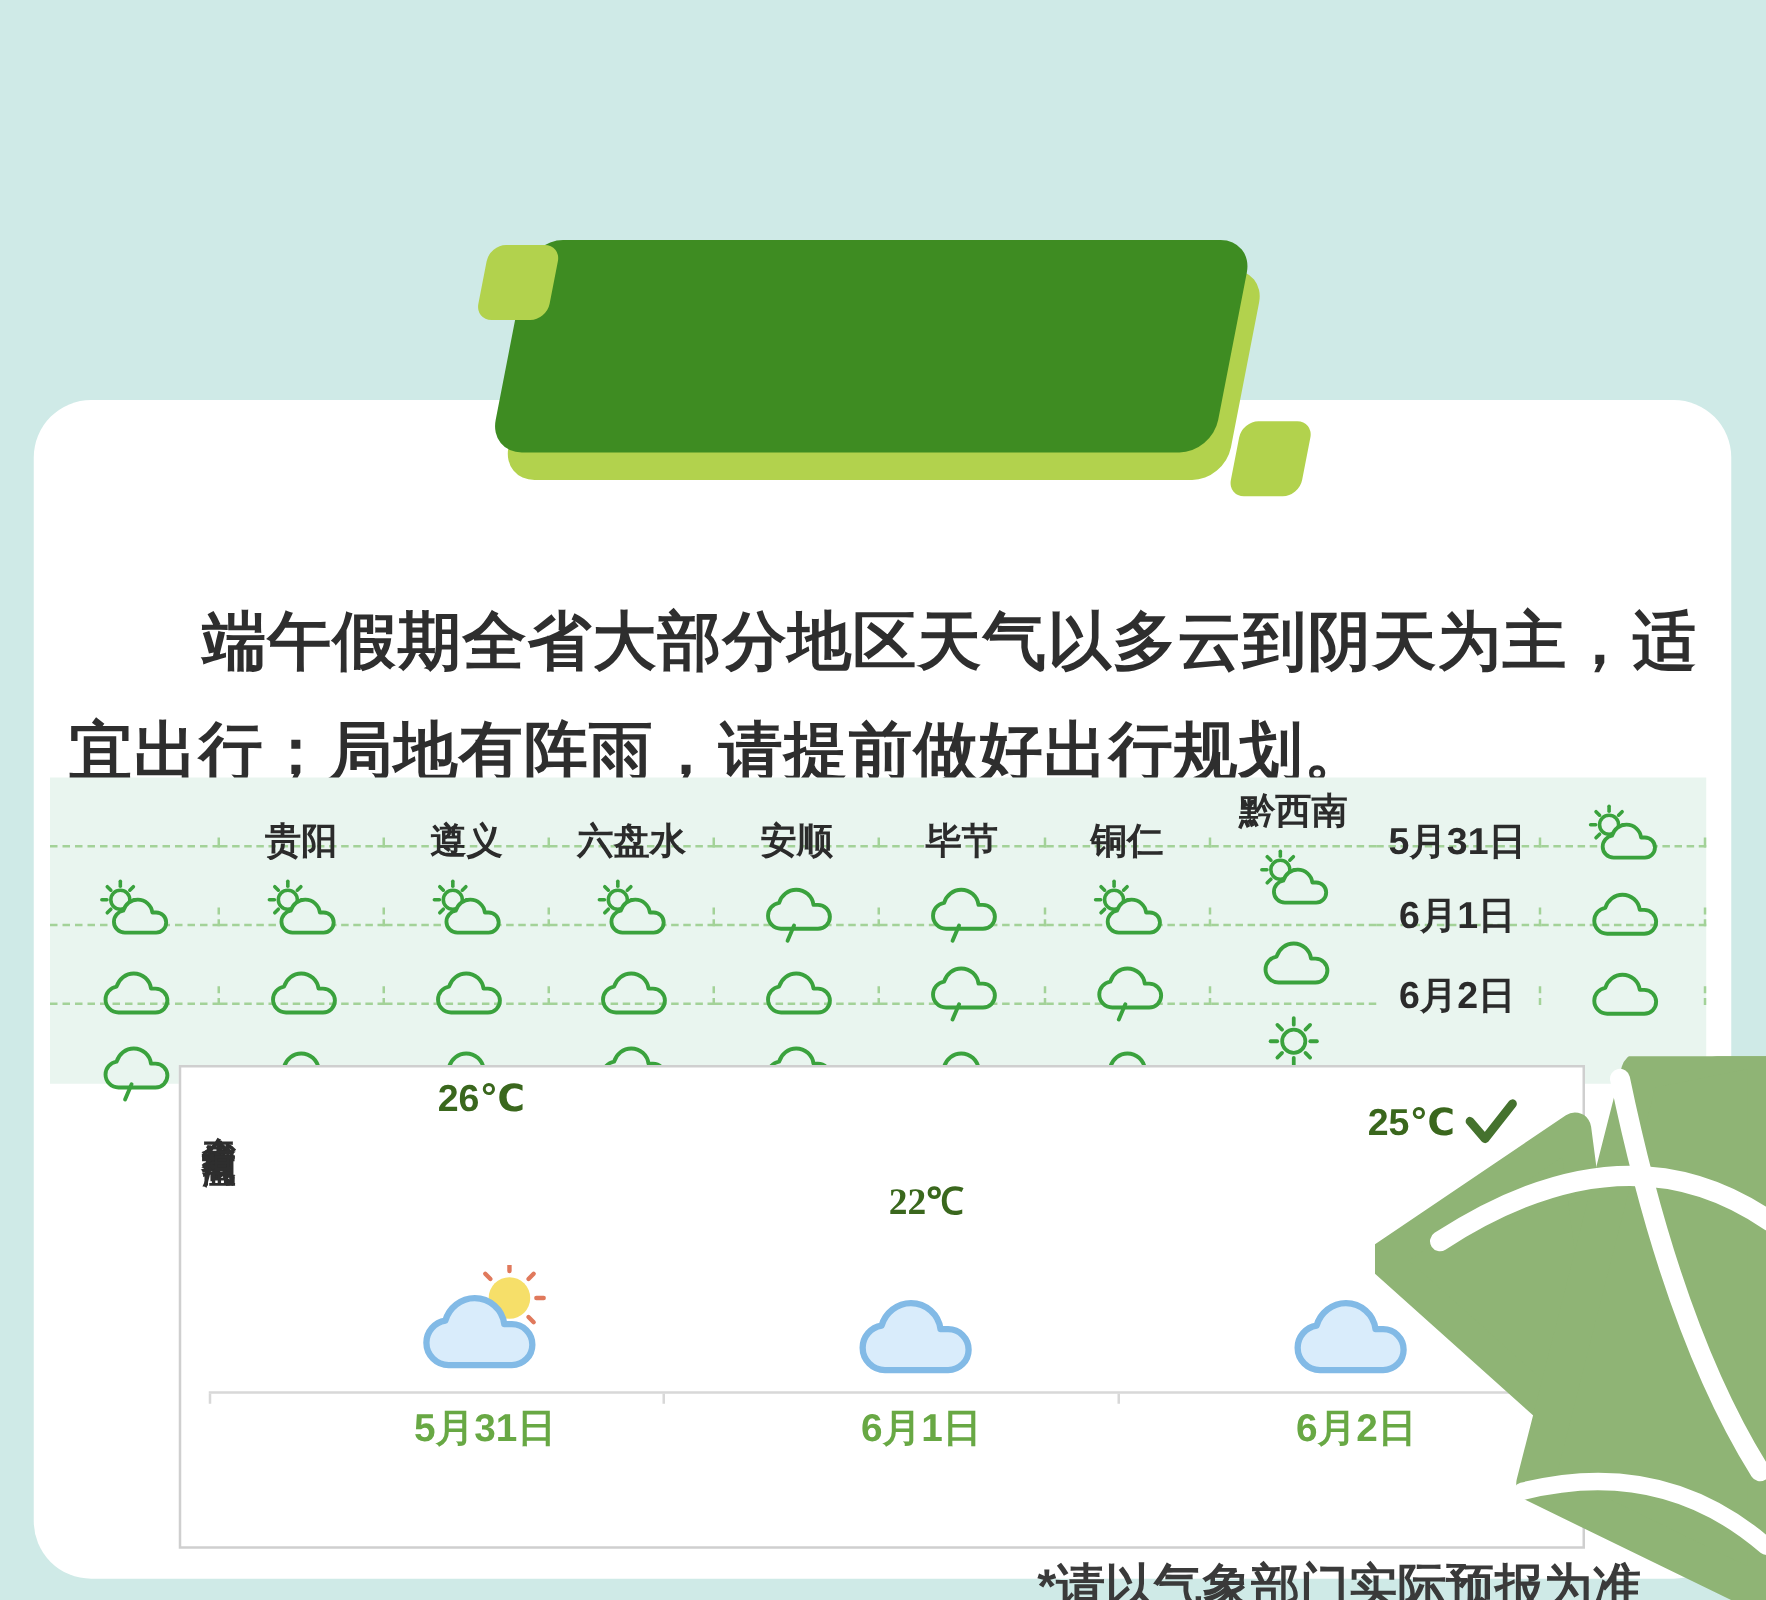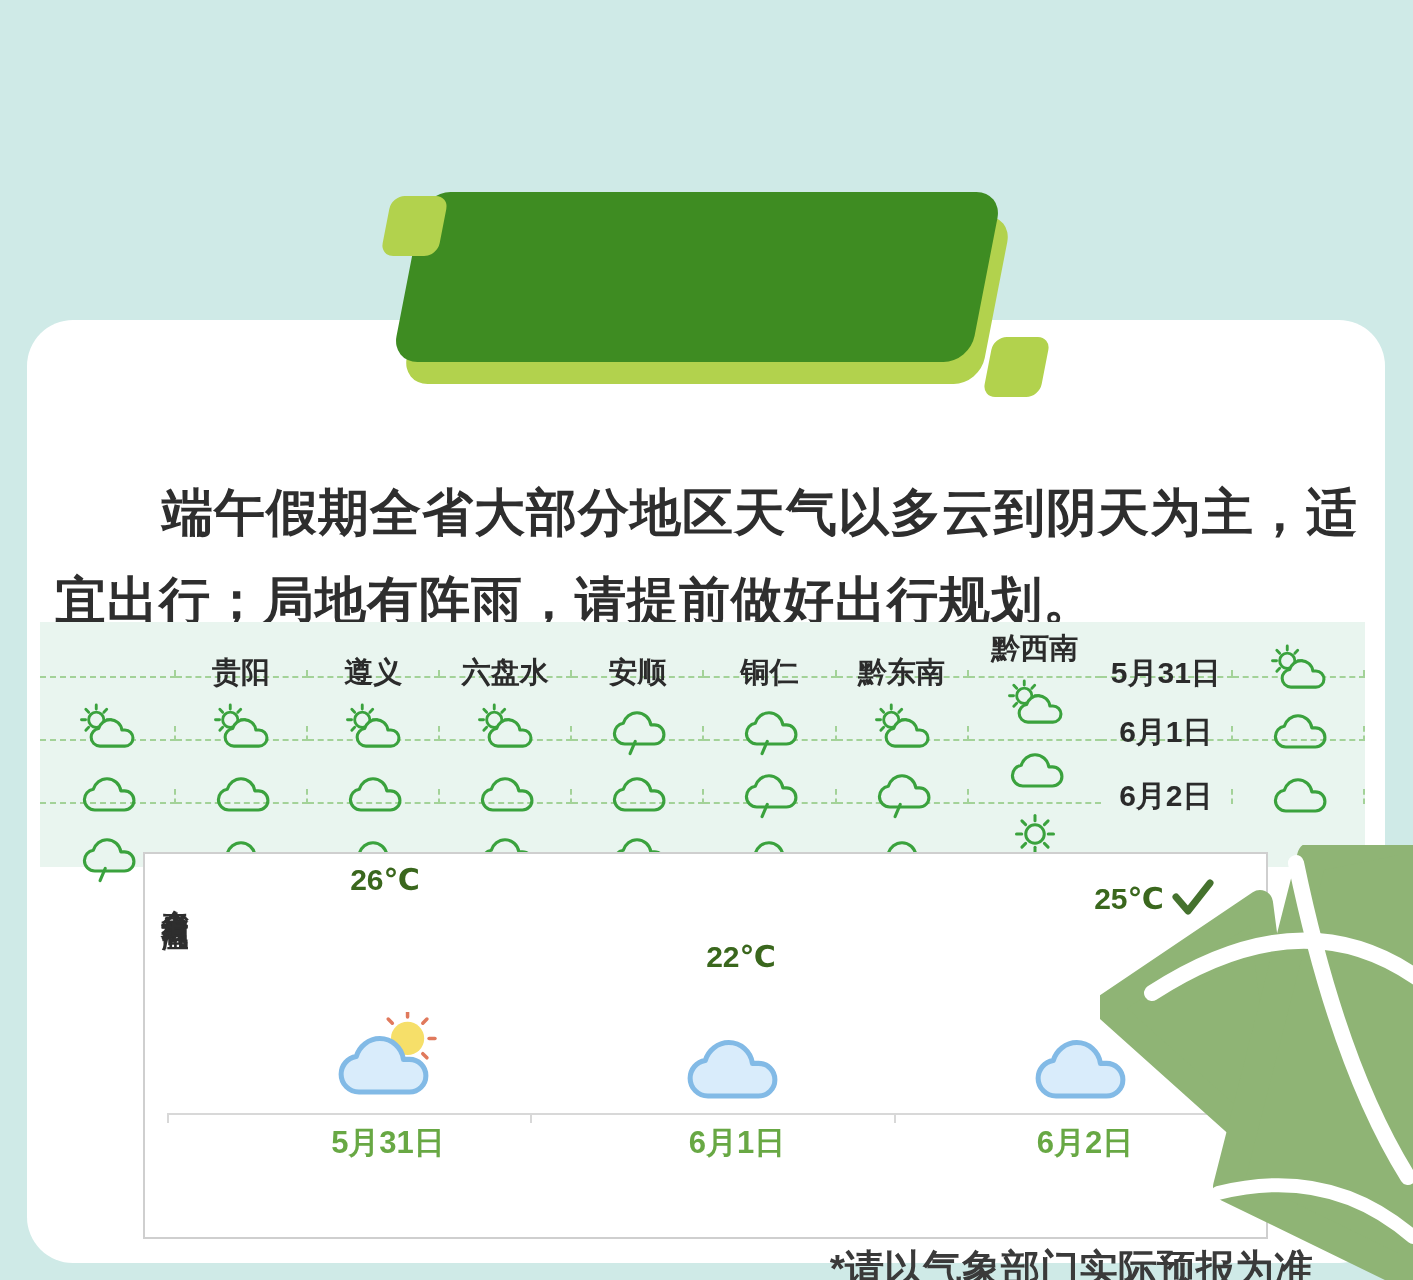--- a/index.html
+++ b/index.html
@@ -57,22 +57,22 @@
   <div class="deco br"></div>
 
   <p class="intro">端午假期全省大部分地区天气以多云到阴天为主，适宜出行；局地有阵雨，请提前做好出行规划。</p>
 
   <div id="forecast-table">
       <div class="cell corner br bb"></div>
       <div class="cell city br bb">贵阳</div>
       <div class="cell city br bb">遵义</div>
       <div class="cell city br bb">六盘水</div>
       <div class="cell city br bb">安顺</div>
+      <div class="cell city br bb">毕节</div>
       <div class="cell city br bb">铜仁</div>
-      <div class="cell city br bb">黔东南</div>
       <div class="cell city bb">黔西南</div>
       <div class="cell date br bb">5月31日</div>
       <div class="cell wx br bb">
         <span><svg width="68" height="55" viewBox="0 0 76 60">
       <circle cx="26" cy="18" r="8.5" fill="none" stroke="#3aa23d" stroke-width="3.2"></circle>
       <line x1="26" y1="6" x2="26" y2="1.5" stroke="#3aa23d" stroke-width="3.2" stroke-linecap="round"></line>
             <line x1="34.48528137423857" y1="9.51471862576143" x2="37.667261889578036" y2="6.3327381104219675" stroke="#3aa23d" stroke-width="3.2" stroke-linecap="round"></line>
             <line x1="38" y1="18" x2="42.5" y2="18" stroke="#3aa23d" stroke-width="3.2" stroke-linecap="round"></line>
             <line x1="17.514718625761432" y1="9.514718625761429" x2="14.332738110421968" y2="6.332738110421966" stroke="#3aa23d" stroke-width="3.2" stroke-linecap="round"></line>
             <line x1="14" y1="18" x2="9.5" y2="18.000000000000004" stroke="#3aa23d" stroke-width="3.2" stroke-linecap="round"></line>
@@ -274,21 +274,21 @@
   <div class="chart-box">
     <div class="chart-ylabel">全省平均最高气温</div>
     <svg class="chart-svg" id="line-layer" viewBox="0 0 1121 309">
         <polyline points="240,-391 590,-315 938,-372" fill="none" stroke="#6aa437" stroke-width="10" stroke-linecap="round" stroke-linejoin="round"></polyline>
         <circle cx="240" cy="-391" r="16" fill="#5f9a2f"></circle>
         <circle cx="590" cy="-315" r="16" fill="#5f9a2f"></circle>
         <circle cx="938" cy="-372" r="16" fill="#5f9a2f"></circle>
       </svg>
 
     <div class="temp-label" style="left:240px;top:8px;">26℃</div>
-    <div class="temp-label" style="left:596px;top:85px;">22℃</div>
+    <div class="temp-label" style="left:596px;top:85px;font-family:Liberation Serif, serif;">22℃</div>
     <div class="temp-label" style="left:940px;top:27px;margin-left:44px;">25℃</div>
 
     <div class="chart-cloud" id="ccloud0" style="left:243px;top:158px;"><svg width="118" height="90" viewBox="0 0 120 92">
           <circle cx="80" cy="27" r="17" fill="#f6df69"></circle>
           <line x1="80" y1="5" x2="80" y2="-1" stroke="#e0795c" stroke-width="3.6" stroke-linecap="round"></line>
           <line x1="95.55634918610404" y1="11.443650813895957" x2="99.79898987322333" y2="7.201010126776673" stroke="#e0795c" stroke-width="3.6" stroke-linecap="round"></line>
           <line x1="102" y1="27" x2="108" y2="27" stroke="#e0795c" stroke-width="3.6" stroke-linecap="round"></line>
           <line x1="64.44365081389596" y1="11.443650813895953" x2="60.20101012677667" y2="7.201010126776669" stroke="#e0795c" stroke-width="3.6" stroke-linecap="round"></line>
           <line x1="95.55634918610404" y1="42.55634918610404" x2="99.79898987322333" y2="46.79898987322333" stroke="#e0795c" stroke-width="3.6" stroke-linecap="round"></line>
     <path d="M50 42H16C9.4 42 4 36.6 4 30C4 24 8.4 19 14.2 18.1C16.2 11.2 22.6 6 30 6C38.1 6 44.9 12.1 45.9 20H50C56.1 20 61 24.9 61 31C61 37.1 56.1 42 50 42Z" transform="translate(6,18) scale(1.52)" fill="#d9ecfb" stroke="#82bae6" stroke-width="3.4" stroke-linejoin="round"></path>

